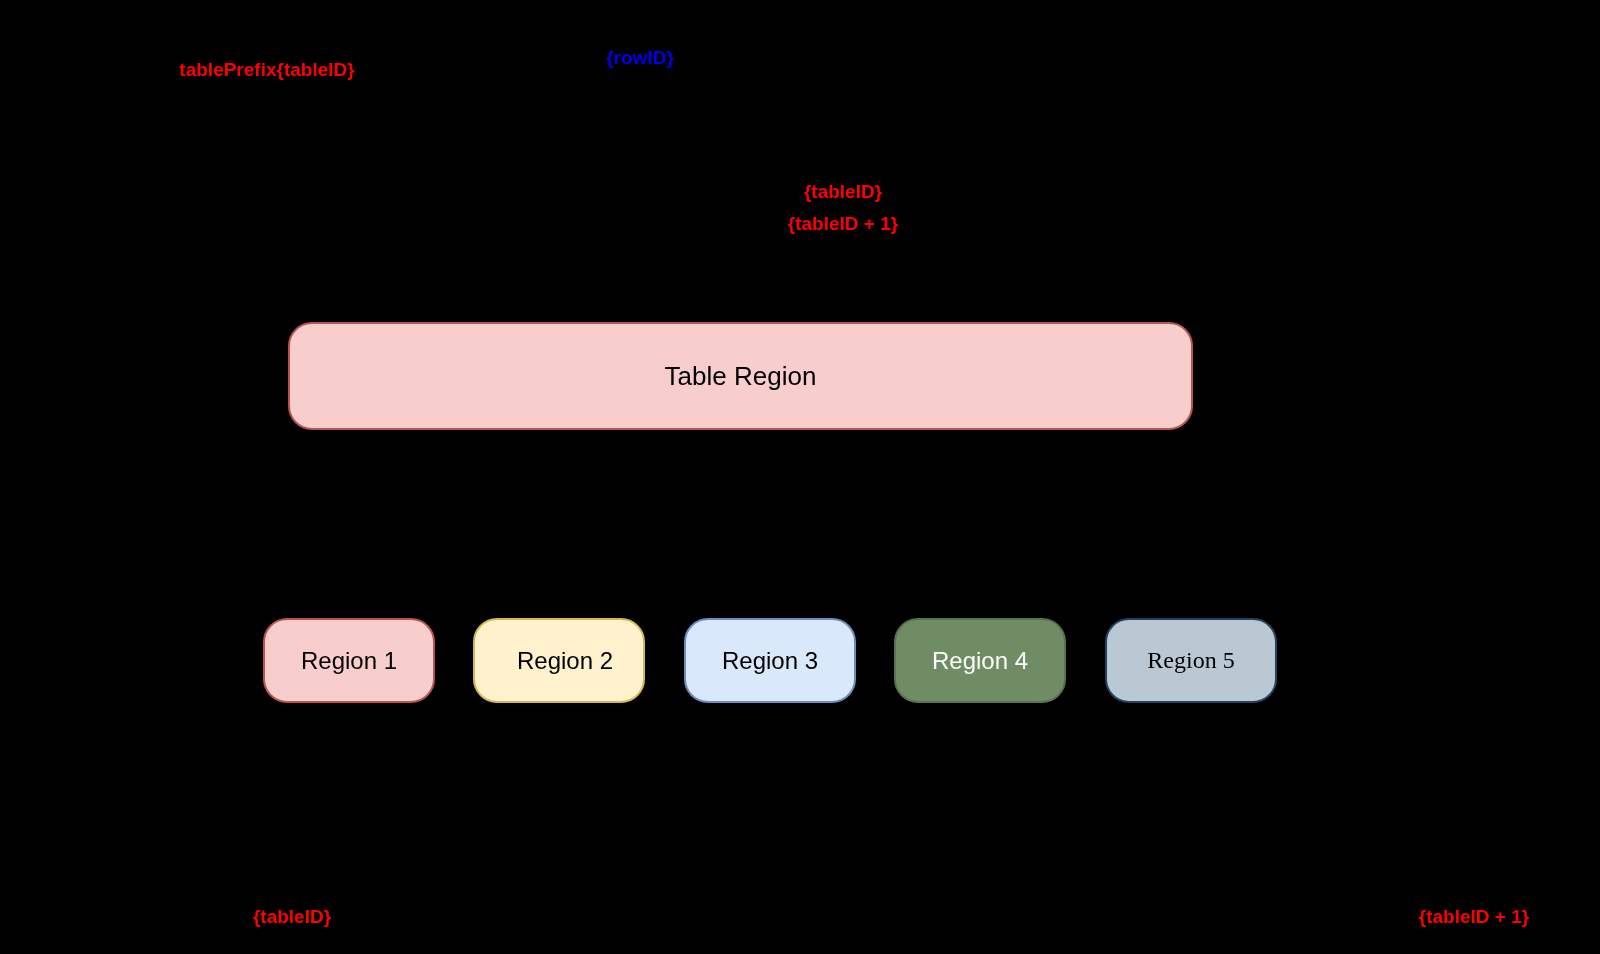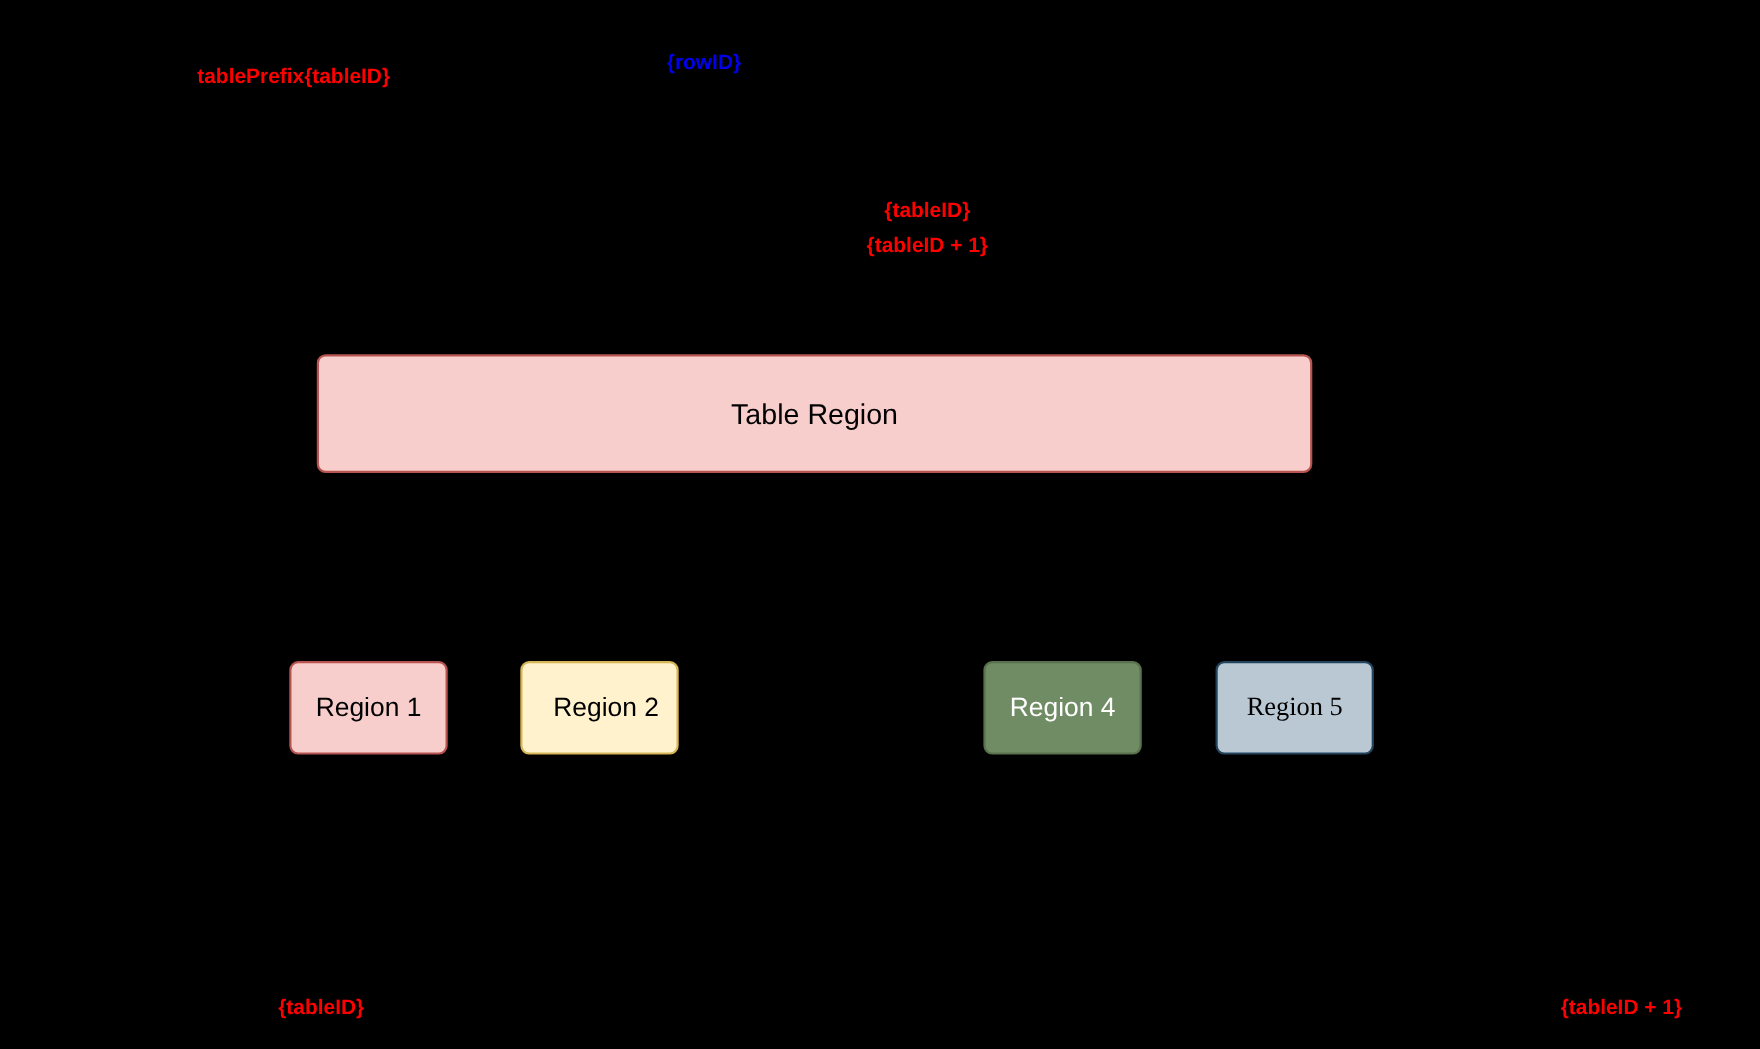--- a/index.html
+++ b/index.html
@@ -24,33 +24,33 @@
     line-height: 32px;
     text-align: center;
   }
   .shape {
     position: absolute;
     display: flex;
     align-items: center;
     justify-content: center;
     border-style: solid;
     border-width: 2px;
-    border-radius: 8px;
+    border-radius: 24px;
     box-sizing: border-box;
   }
   .table-region {
     left: 288px;
     top: 322px;
     width: 905px;
     height: 108px;
     font-size: 26px;
   }
   .region {
-    top: 601px;
-    width: 144px;
+    top: 618px;
+    width: 172px;
     height: 85px;
     font-size: 24px;
   }
   .region-0 { left: 263px; }
   .region-1 { left: 473px; padding-left: 12px; }
   .region-2 { left: 684px; }
   .region-3 { left: 894px; }
   .region-4 { left: 1105px; }
   .pos-top-left    { left: 267px;  top: 54px; }
   .pos-top-center  { left: 640px;  top: 42px; }
@@ -77,20 +77,23 @@
   </div>
 
   <div class="shape region region-0" style="background-color: rgb(248, 206, 204); border-color: rgb(184, 84, 80); color: rgb(0, 0, 0);">
     <span>Region 1</span>
   </div>
 
   <div class="shape region region-1" style="background-color: rgb(255, 242, 204); border-color: rgb(214, 182, 86); color: rgb(0, 0, 0);">
     <span>Region 2</span>
   </div>
 
+  <div class="shape region region-2" style="background-color: rgb(218, 232, 252); border-color: rgb(108, 142, 191); color: rgb(0, 0, 0);">
+    <span>Region 3</span>
+  </div>
 
   <div class="shape region region-3" style="background-color: rgb(112, 140, 100); border-color: rgb(90, 113, 77); color: rgb(255, 255, 255);">
     <span>Region 4</span>
   </div>
 
   <div class="shape region region-4" style="background-color: rgb(186, 200, 211); border-color: rgb(35, 68, 93); color: rgb(0, 0, 0); font-family: Liberation Serif, serif;">
     <span>Region 5</span>
   </div>
 
   <div class="annotation pos-bottom-left" style="color: rgb(255, 0, 0);">{tableID}</div>

